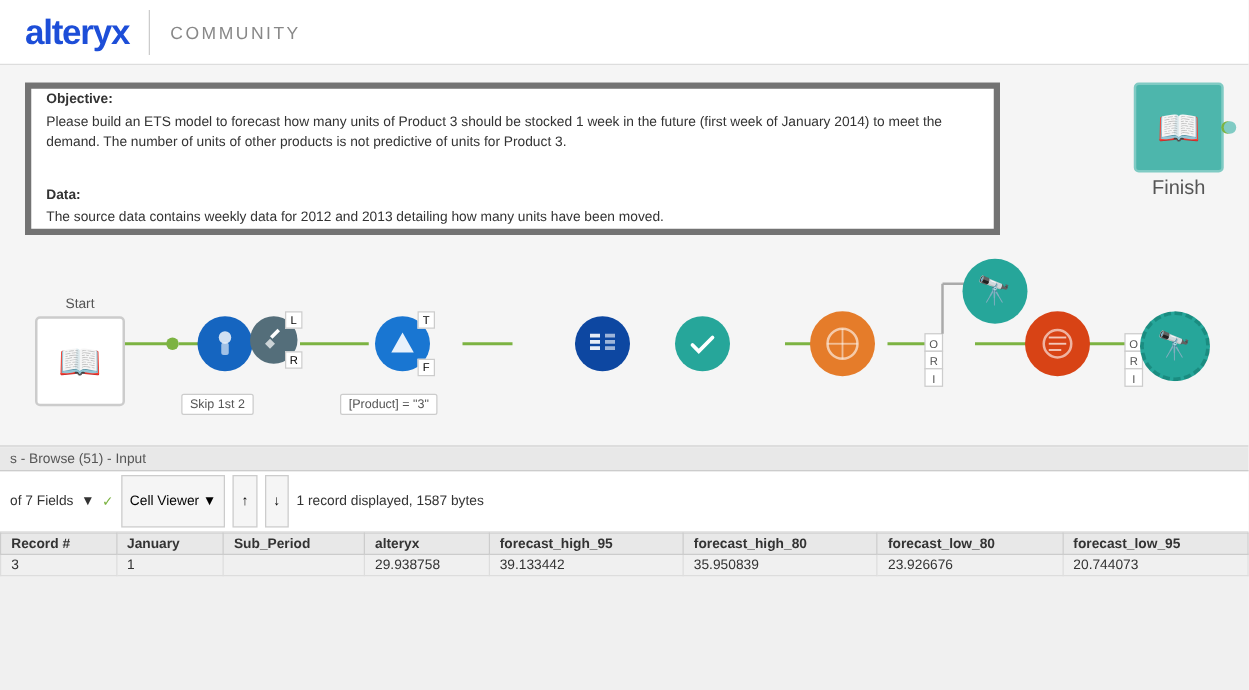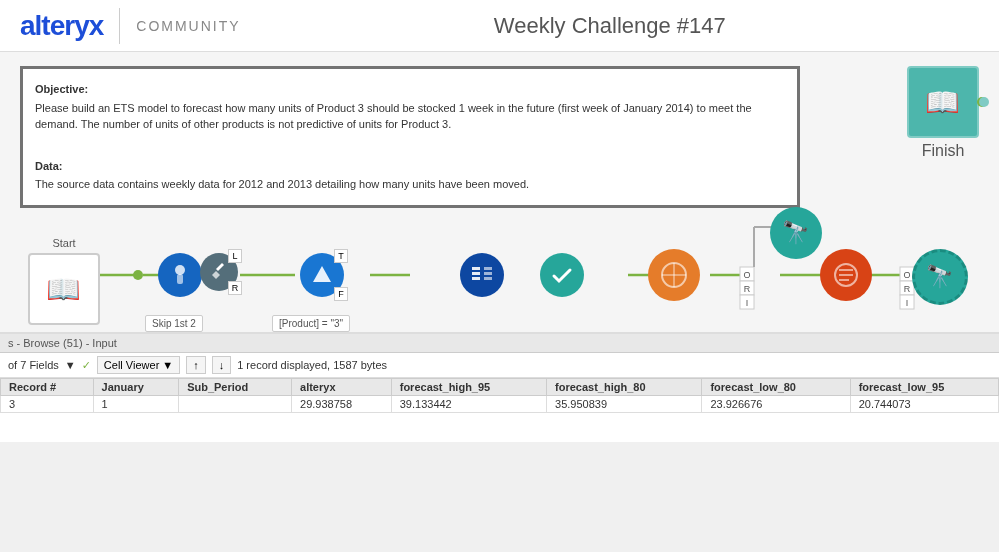--- a/index.html
+++ b/index.html
@@ -54,22 +54,22 @@
       height: 390px;
     }
 
     
     .objective-box {
       position: absolute;
       top: 14px;
       left: 20px;
       width: 780px;
       background: white;
-      border: 3px solid #737373;
-      padding: 12px 12px;
+      border: 5px solid #737373;
+      padding: 0 12px;
       font-size: 11px;
       color: #333;
       line-height: 1.5;
     }
     .objective-box .section-label {
       font-weight: bold;
       margin-bottom: 2px;
     }
     .objective-box .data-section {
       margin-top: 25px;
@@ -172,21 +172,21 @@
     }
 
     
     .bottom-panel {
       position: absolute;
       bottom: 0;
       left: 0;
       right: 0;
       background: white;
       border-top: 2px solid #ddd;
-      height: 110px;
+      height: 86px;
     }
 
     .panel-title-bar {
       background: #e8e8e8;
       border-bottom: 1px solid #ccc;
       padding: 3px 8px;
       font-size: 11px;
       color: #555;
     }
 
@@ -196,21 +196,21 @@
       padding: 3px 8px;
       gap: 6px;
       border-bottom: 1px solid #ddd;
       font-size: 11px;
       color: #333;
     }
 
     .toolbar-btn {
       background: #f5f5f5;
       border: 1px solid #ccc;
-      padding: 2px 6px;
+      padding: 14px 6px;
       font-size: 11px;
       cursor: pointer;
       display: flex;
       align-items: center;
       gap: 3px;
     }
 
     .data-table {
       width: 100%;
       border-collapse: collapse;
@@ -246,21 +246,20 @@
       pointer-events: none;
     }
   </style>
 </head>
 <body>
 
 <div class="header">
   <span class="logo-text">alteryx</span>
   <div class="divider-vert"></div>
   <span class="community-text">COMMUNITY</span>
-  <span class="challenge-title">Weekly Challenge #147</span>
 </div>
 
 <div class="canvas-area">
 
   <div class="objective-box">
     <div class="section-label">Objective:</div>
     <div>Please build an ETS model to forecast how many units of Product 3 should be stocked 1 week in the future (first week of January 2014) to meet the demand. The number of units of other products is not predictive of units for Product 3.</div>
     <div class="data-section">
       <div class="section-label">Data:</div>
       <div>The source data contains weekly data for 2012 and 2013 detailing how many units have been moved.</div>

